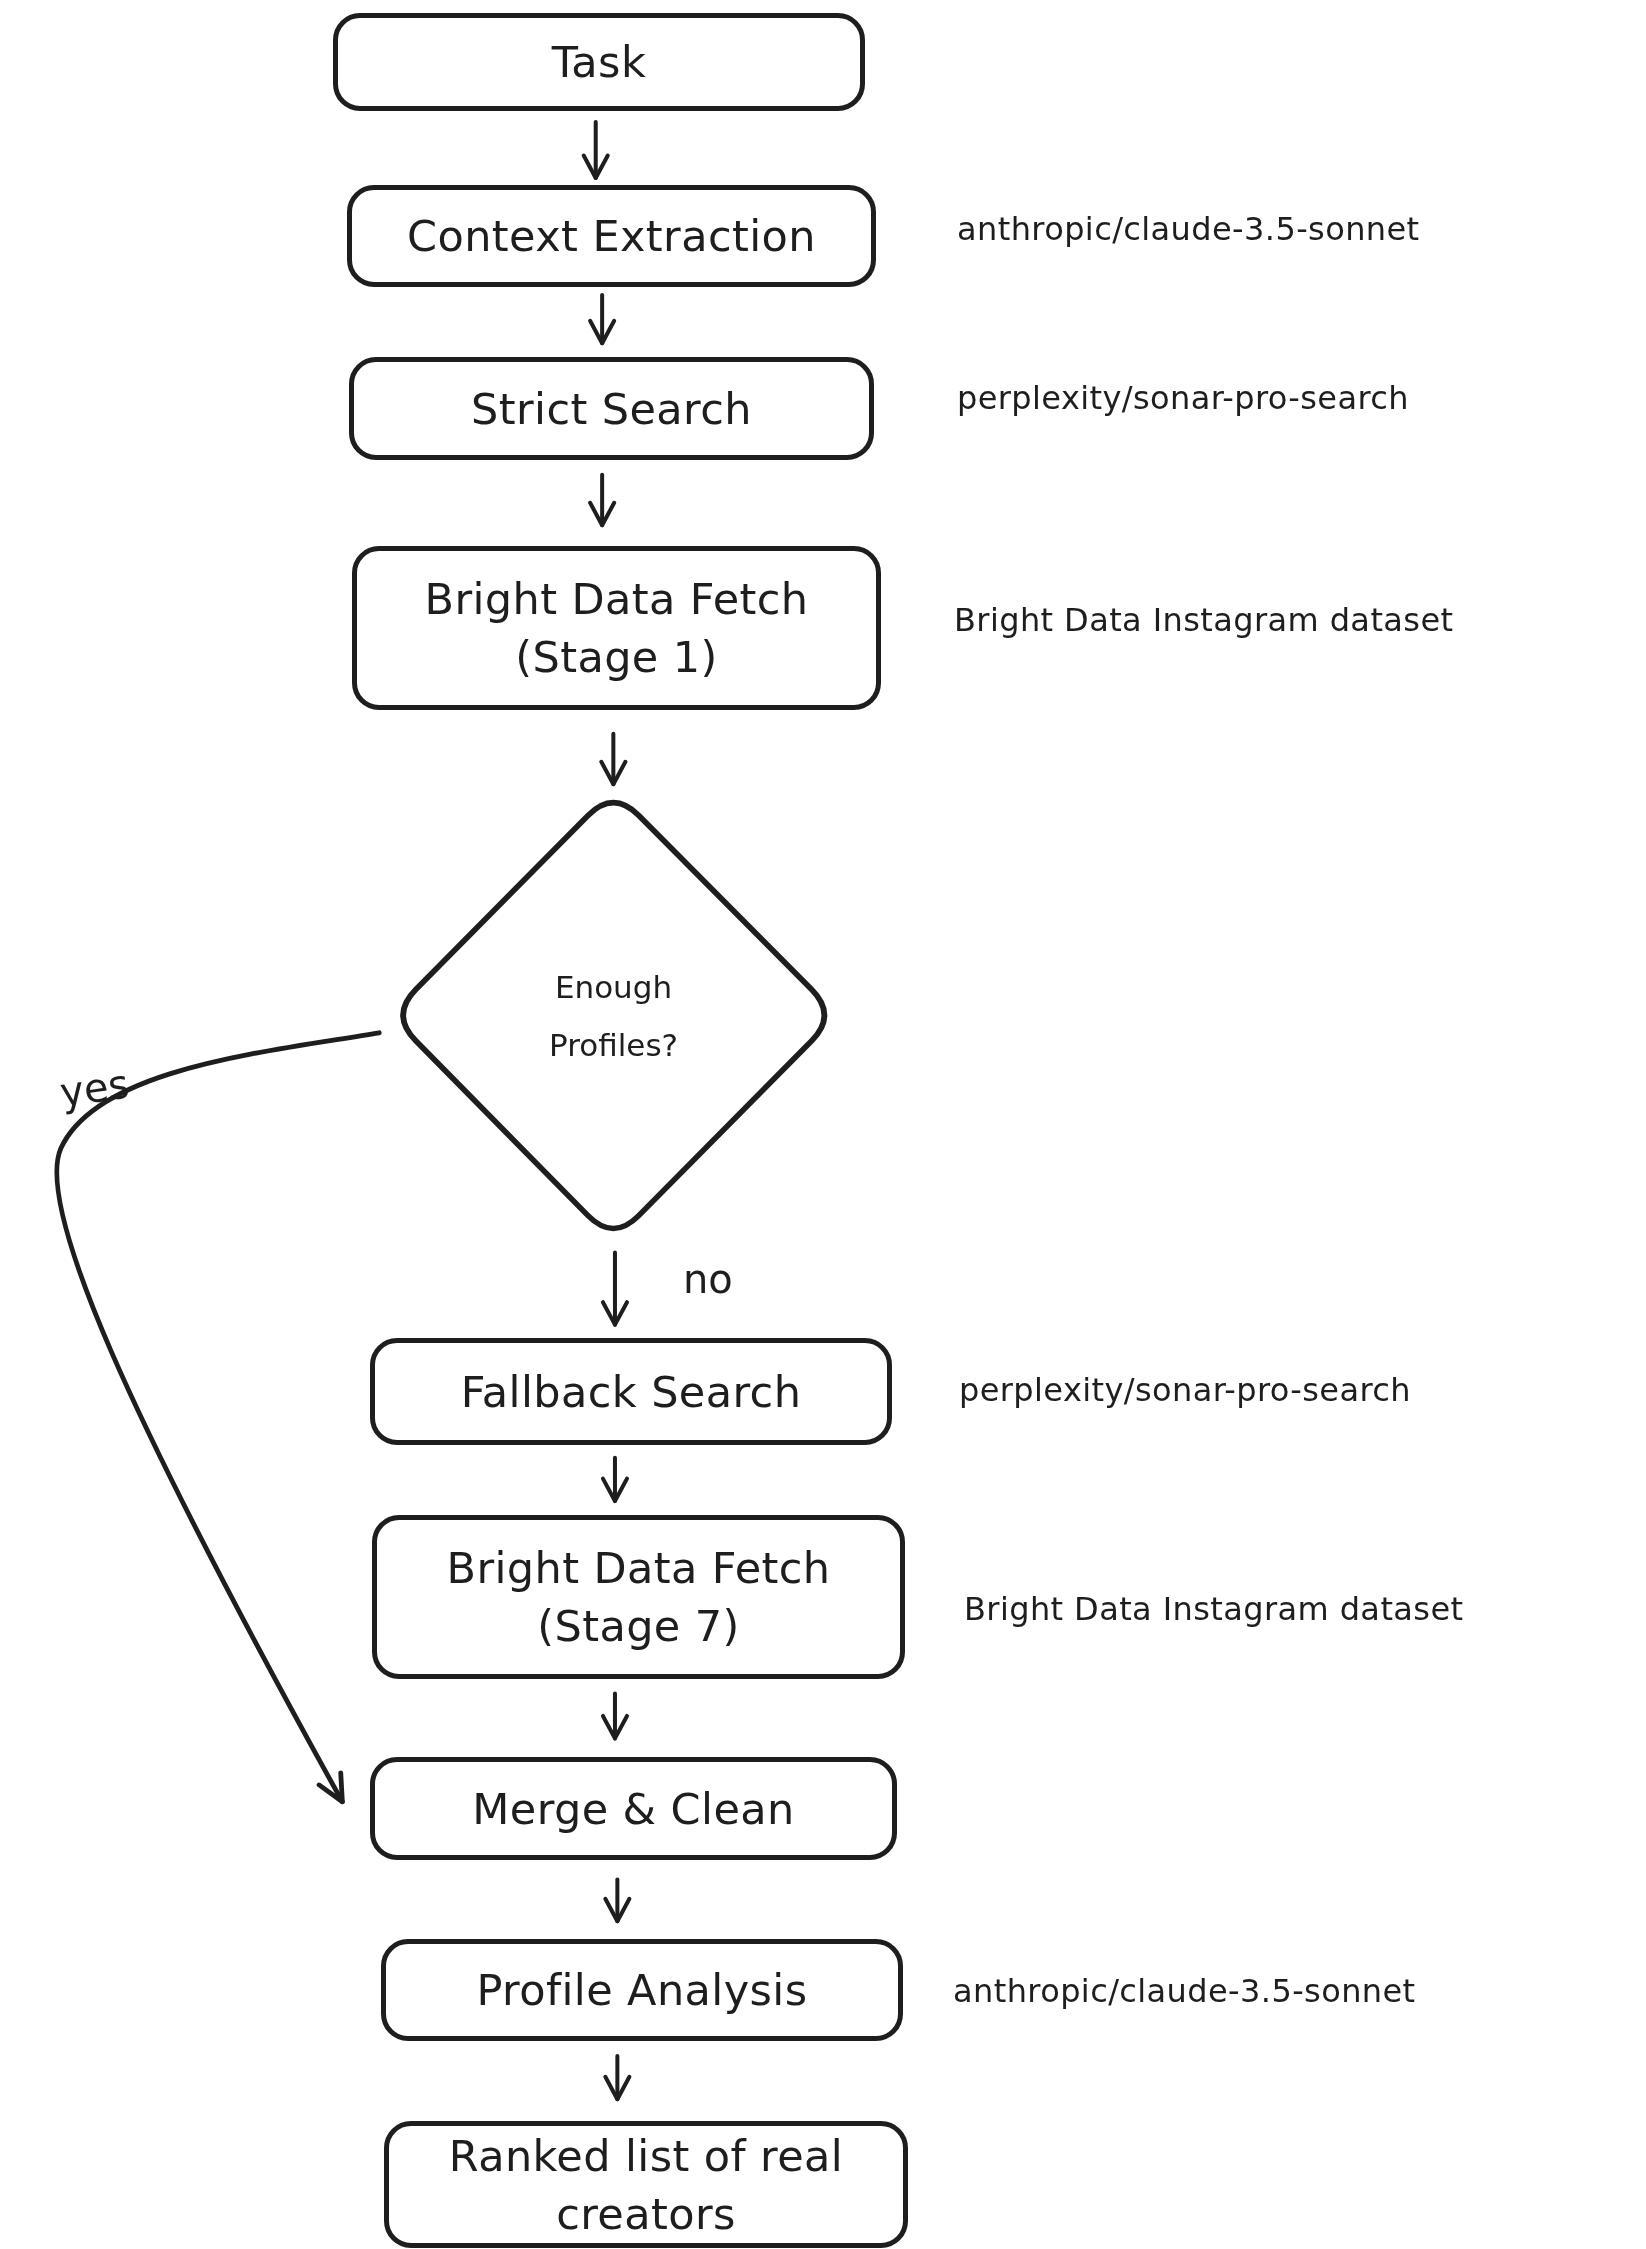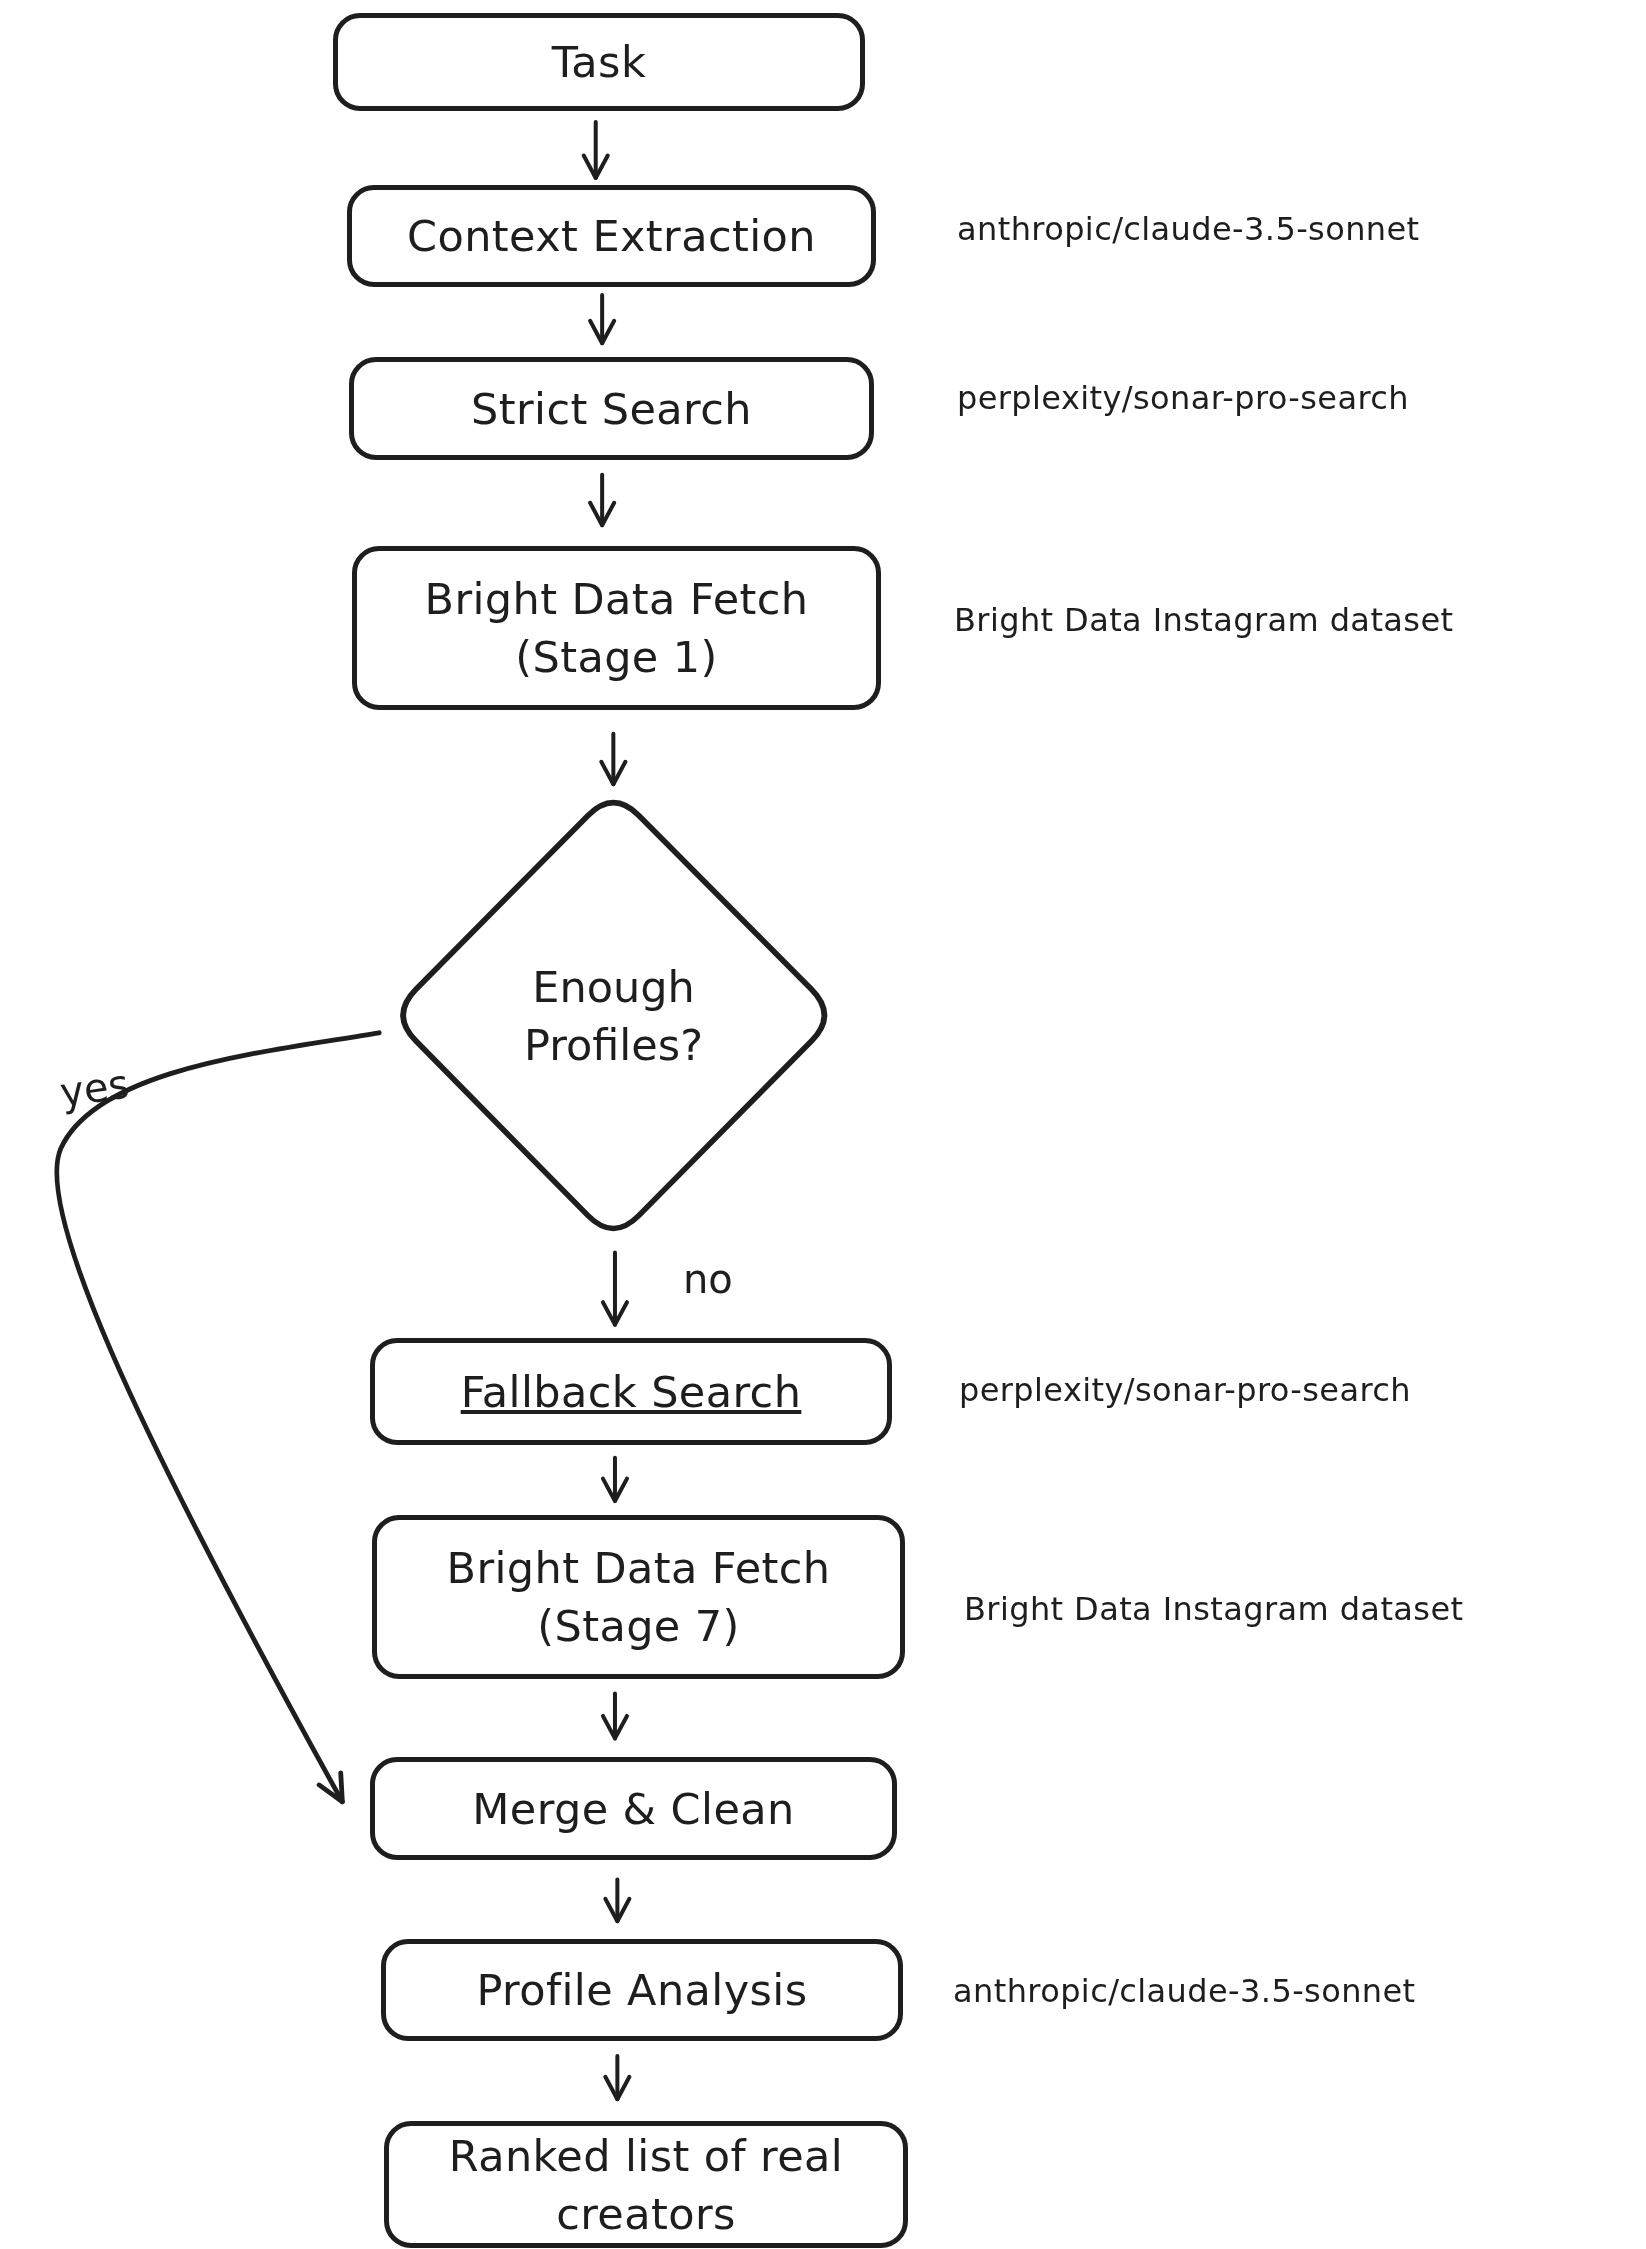--- a/index.html
+++ b/index.html
@@ -37,21 +37,21 @@
     line-height: 58px;
     letter-spacing: 0.4px;
   }
   .decision-label {
     position: absolute;
     display: flex;
     flex-direction: column;
     align-items: center;
     justify-content: center;
     text-align: center;
-    font-size: 43px;
+    font-size: 31px;
     line-height: 58px;
   }
   .annotation {
     position: absolute;
     font-size: 32px;
     line-height: 51px;
     white-space: nowrap;
     letter-spacing: 0.4px;
   }
   .edge-label {
@@ -128,21 +128,21 @@
   <div class="node" style="left:328px; top:546px; width:529px; height:164px;">
     <span>Bright Data Fetch</span>
     <span>(Stage 1)</span>
   </div>
 
   <div class="decision-label" style="left:366px; top:790px; width:447px; height:451px;">
     <span>Enough</span>
     <span>Profiles?</span>
   </div>
 
-  <div class="node" style="left:346px; top:1338px; width:522px; height:107px;text-decoration:underline;">
+  <div class="node" style="left:346px; top:1338px; width:522px; height:107px;">
     <span>Fallback Search</span>
   </div>
 
   <div class="node" style="left:348px; top:1515px; width:533px; height:164px;">
     <span>Bright Data Fetch</span>
     <span>(Stage 7)</span>
   </div>
 
   <div class="node" style="left:346px; top:1757px; width:527px; height:103px;">
     <span>Merge &amp; Clean</span>

